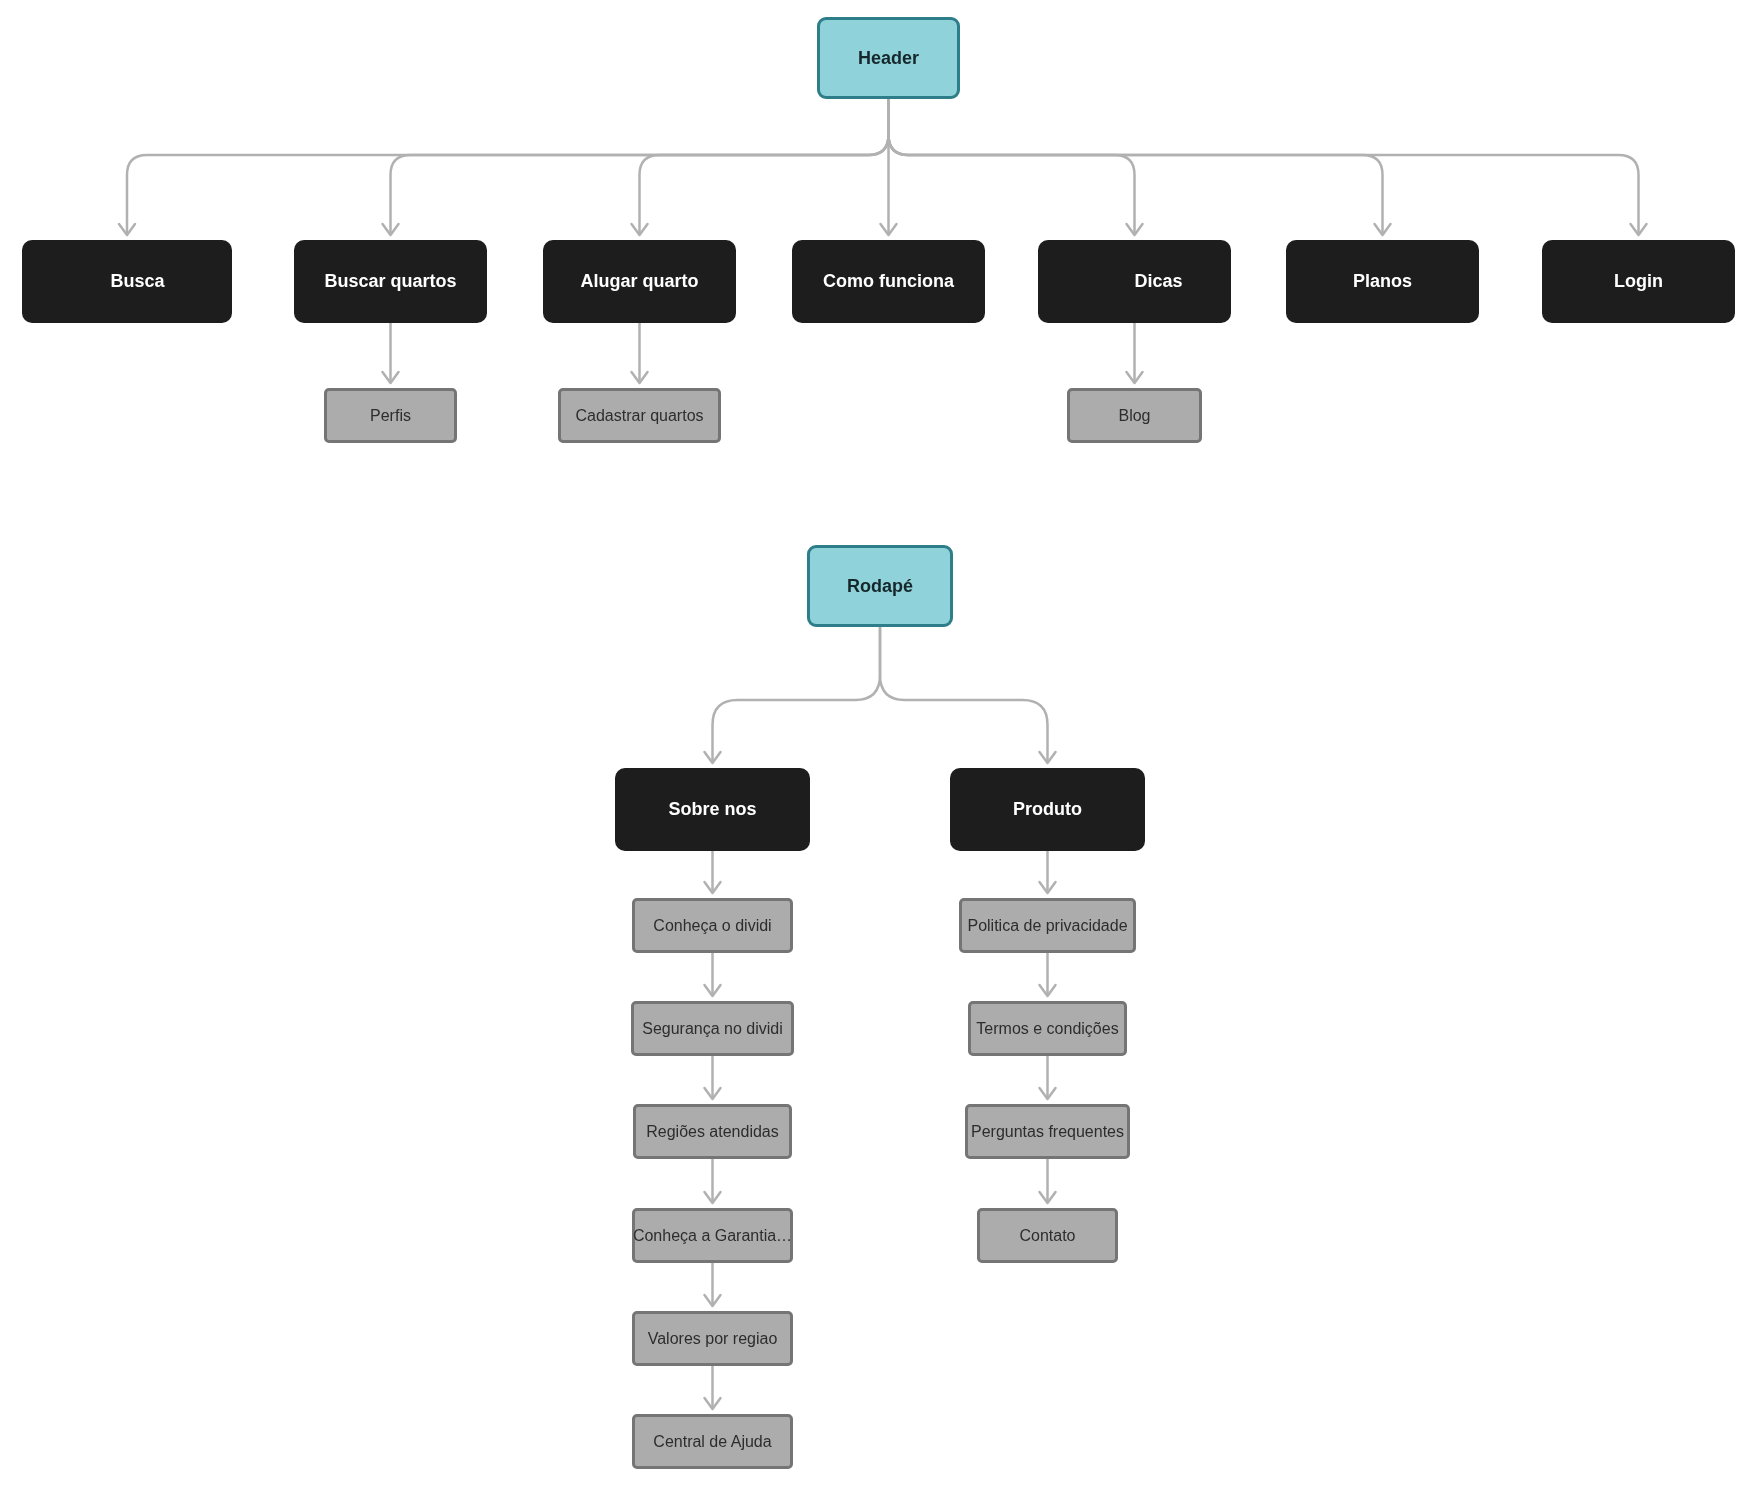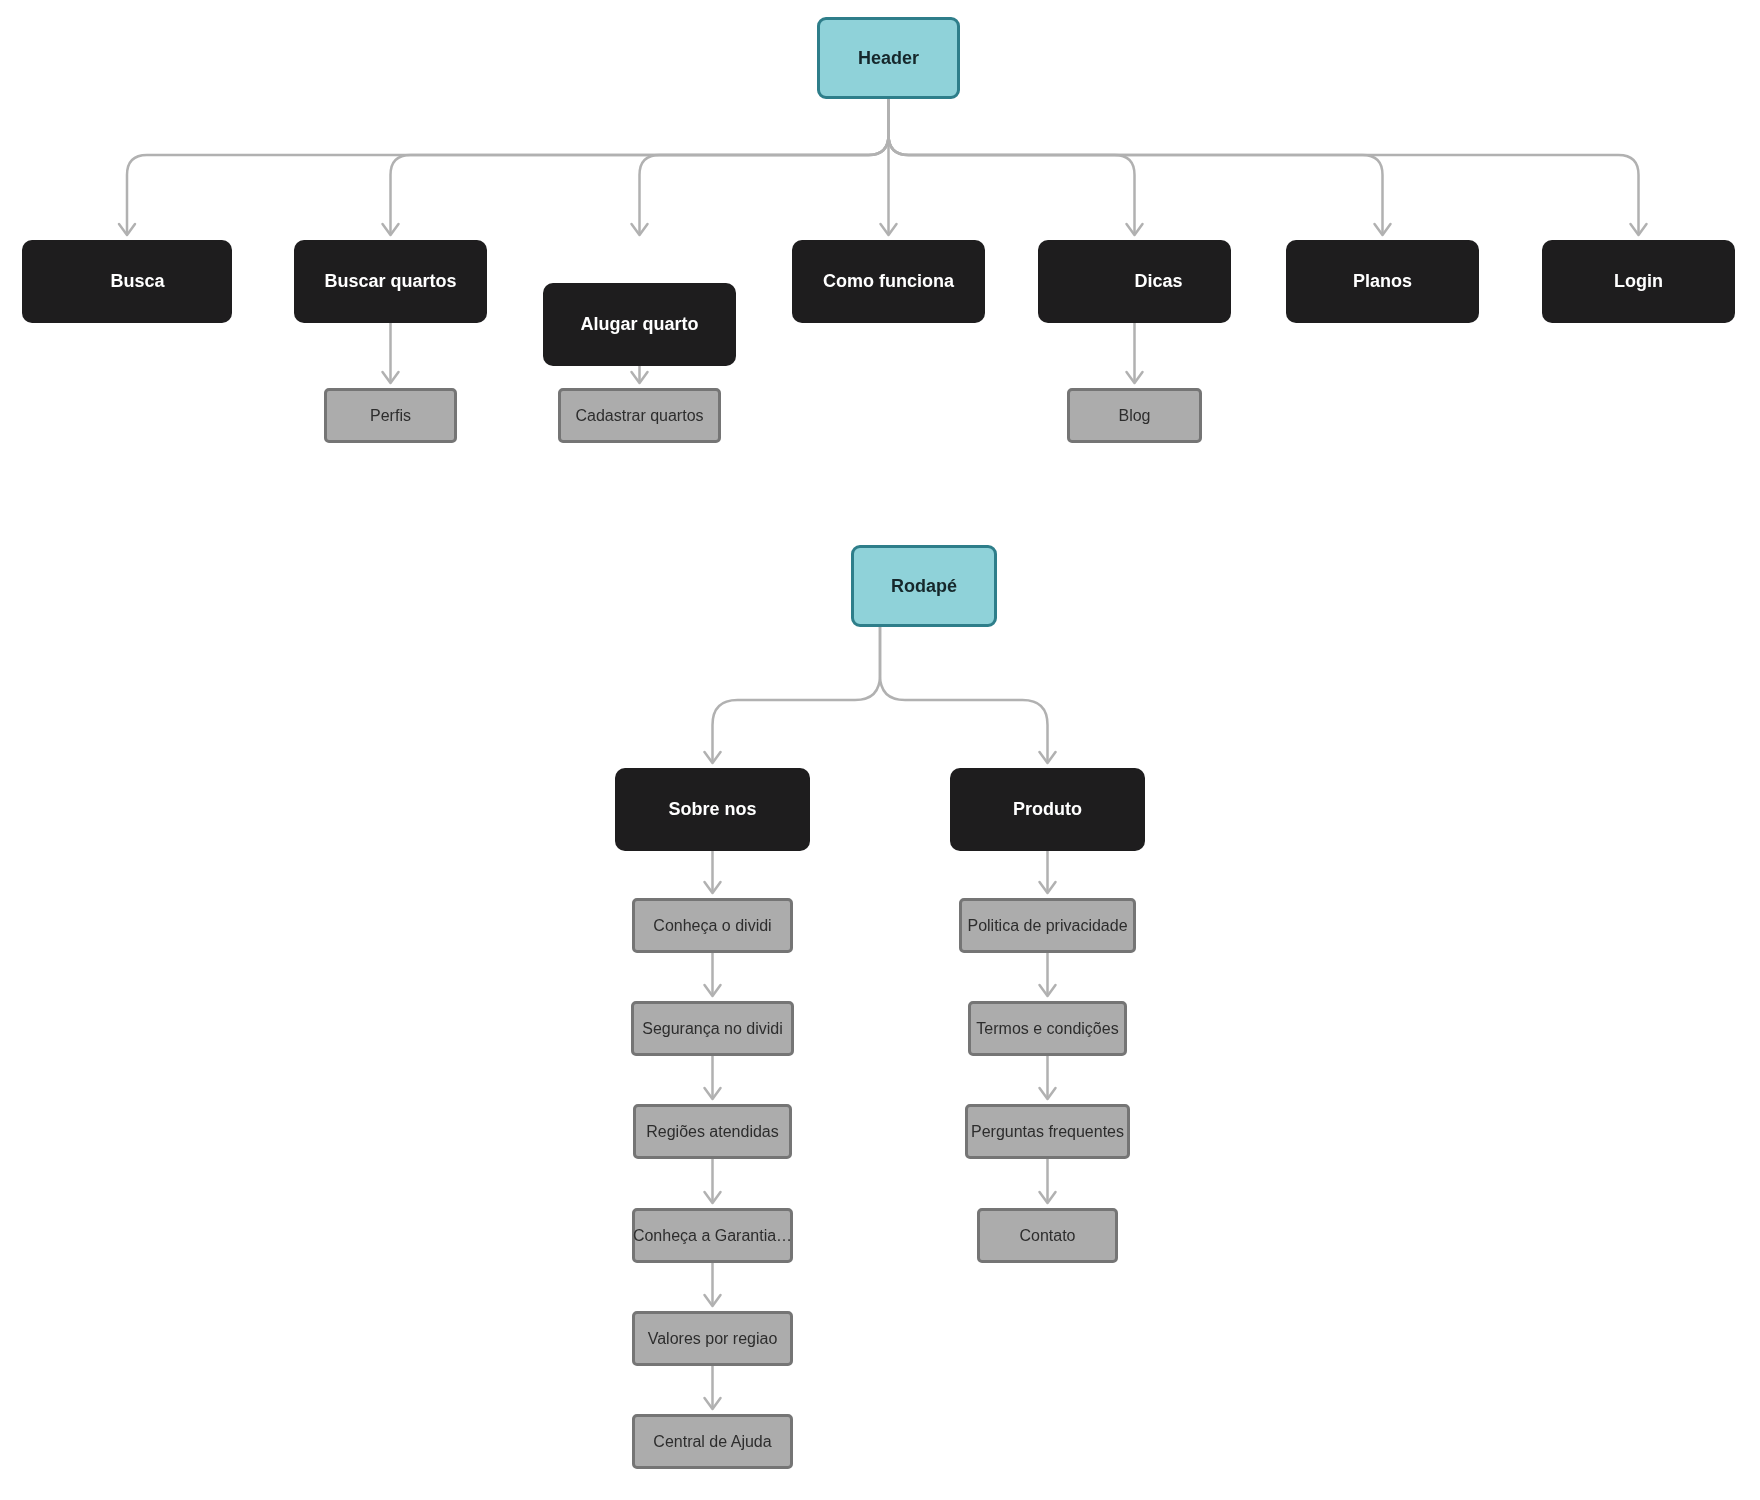--- a/index.html
+++ b/index.html
@@ -106,30 +106,30 @@
       <path d="M 1039.5 985 L 1047.5 996 L 1055.5 985"></path>
       <path d="M 1047.5 1056 L 1047.5 1096"></path>
       <path d="M 1039.5 1088 L 1047.5 1099 L 1055.5 1088"></path>
       <path d="M 1047.5 1159 L 1047.5 1200"></path>
       <path d="M 1039.5 1192 L 1047.5 1203 L 1055.5 1192"></path>
     </svg>
 
   <div class="node root" style="left: 817px; top: 17px; width: 143px; height: 82px;">Header</div>
   <div class="node primary" style="left: 22px; top: 240px; width: 210px; height: 83px; padding-left: 21px;">Busca</div>
   <div class="node primary" style="left: 294px; top: 240px; width: 193px; height: 83px;">Buscar quartos</div>
-  <div class="node primary" style="left: 543px; top: 240px; width: 193px; height: 83px; margin-top: 43px;">Alugar quarto</div>
+  <div class="node primary" style="left: 543px; top: 240px; width: 193px; height: 83px;">Alugar quarto</div>
   <div class="node primary" style="left: 792px; top: 240px; width: 193px; height: 83px;">Como funciona</div>
   <div class="node primary" style="left: 1038px; top: 240px; width: 193px; height: 83px; padding-left: 48px;">Dicas</div>
   <div class="node primary" style="left: 1286px; top: 240px; width: 193px; height: 83px;">Planos</div>
   <div class="node primary" style="left: 1542px; top: 240px; width: 193px; height: 83px;">Login</div>
   <div class="node secondary" style="left: 324px; top: 388px; width: 133px; height: 55px;">Perfis</div>
   <div class="node secondary" style="left: 558px; top: 388px; width: 163px; height: 55px; text-align: center;">Cadastrar quartos</div>
   <div class="node secondary" style="left: 1067px; top: 388px; width: 135px; height: 55px;">Blog</div>
 
-  <div class="node root" style="left: 807px; top: 545px; width: 146px; height: 82px; margin-left: 44px;">Rodapé</div>
+  <div class="node root" style="left: 807px; top: 545px; width: 146px; height: 82px;">Rodapé</div>
   <div class="node primary" style="left: 615px; top: 768px; width: 195px; height: 83px;">Sobre nos</div>
   <div class="node primary" style="left: 950px; top: 768px; width: 195px; height: 83px;">Produto</div>
   <div class="node secondary" style="left: 632px; top: 898px; width: 161px; height: 55px;">Conheça o dividi</div>
   <div class="node secondary" style="left: 631px; top: 1001px; width: 163px; height: 55px;">Segurança no dividi</div>
   <div class="node secondary" style="left: 633px; top: 1104px; width: 159px; height: 55px;">Regiões atendidas</div>
   <div class="node secondary" style="left: 632px; top: 1208px; width: 161px; height: 55px;">Conheça a Garantia…</div>
   <div class="node secondary" style="left: 632px; top: 1311px; width: 161px; height: 55px;">Valores por regiao</div>
   <div class="node secondary" style="left: 632px; top: 1414px; width: 161px; height: 55px;">Central de Ajuda</div>
   <div class="node secondary" style="left: 959px; top: 898px; width: 177px; height: 55px;">Politica de privacidade</div>
   <div class="node secondary" style="left: 968px; top: 1001px; width: 159px; height: 55px;">Termos e condições</div>

